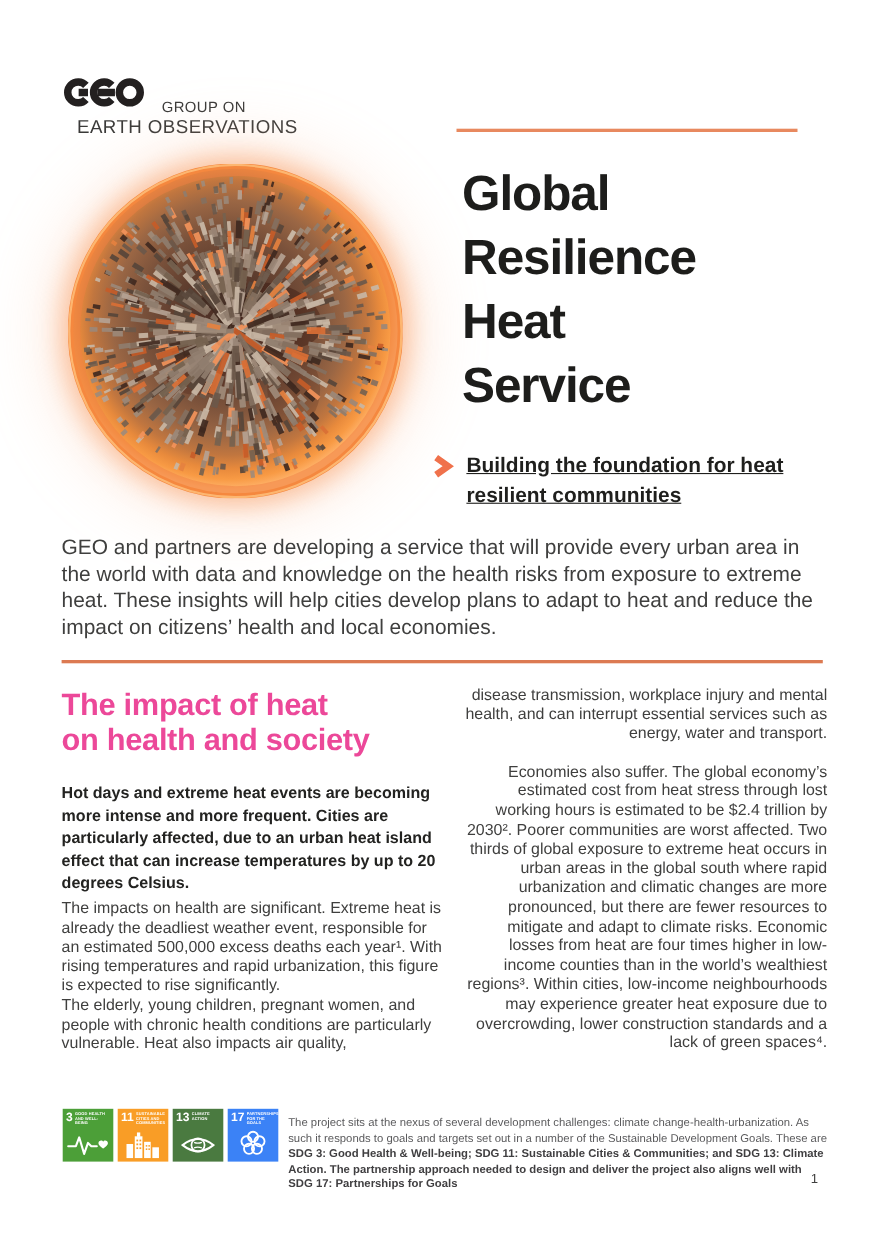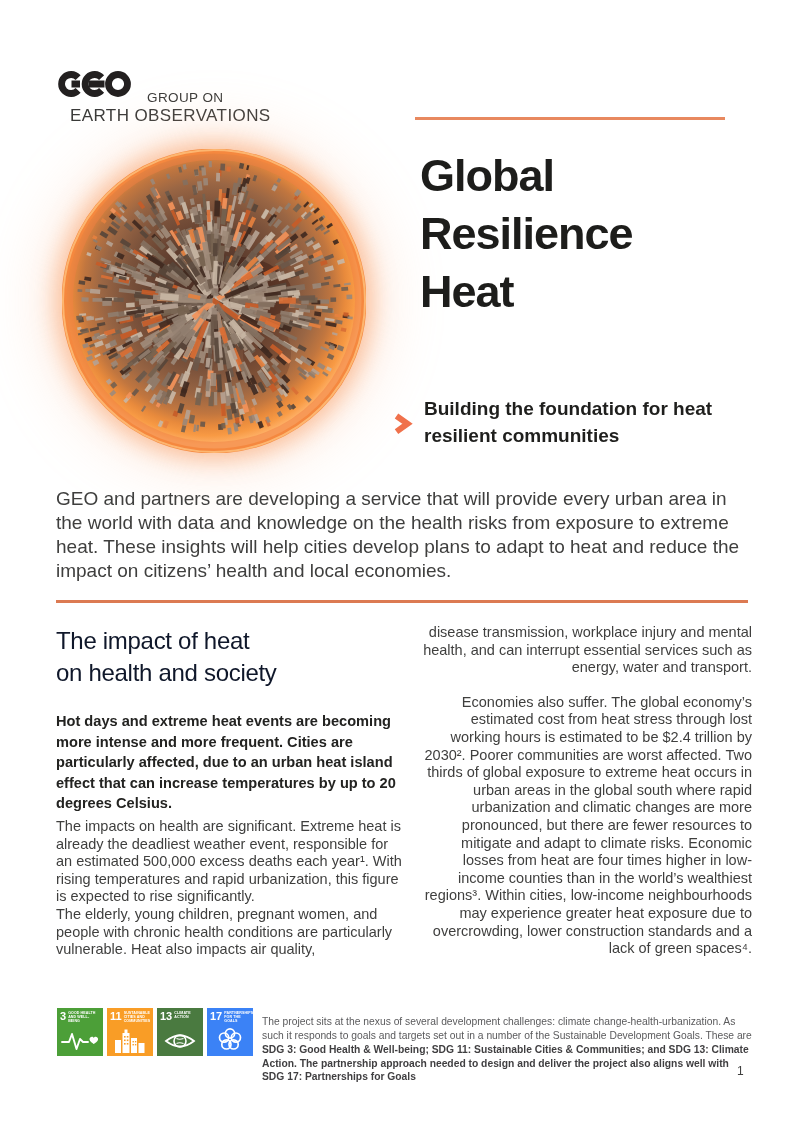--- a/index.html
+++ b/index.html
@@ -11,30 +11,30 @@
   .logo-line1{position:absolute;left:147px;top:90px;font-size:13.5px;letter-spacing:.4px;color:#3a3a39;}
   .logo-line2{position:absolute;left:70px;top:106px;font-size:17px;letter-spacing:.4px;color:#3a3a39;}
 
   
   .hero-rule{position:absolute;left:415px;top:117px;width:310px;height:3px;background:#E8895F;}
   .planet-wrap{position:absolute;left:62px;top:149px;width:304px;height:304px;border-radius:50%;
       box-shadow:0 0 22px 7px rgba(247,153,94,.55), 0 0 58px 20px rgba(250,190,150,.28);}
   .title{position:absolute;left:420px;top:147px;font-size:45px;font-weight:700;line-height:58px;
       letter-spacing:-1px;color:#1D1D1B;}
   .tagline-chevron{position:absolute;left:393px;top:413px;}
-  .tagline{position:absolute;left:424px;top:395px;width:298px;font-size:19px;font-weight:700;
-      line-height:27px;color:#1F1F1D;}
+  .tagline{position:absolute;left:424px;top:410px;width:298px;font-size:19px;font-weight:700;
+      line-height:27px;color:#1F1F1D;text-decoration:underline;}
 
   
   .intro{position:absolute;left:56px;top:487px;width:694px;font-size:19px;line-height:24px;color:#3F3F3E;}
   .divider{position:absolute;left:56px;top:600px;width:692px;height:3px;background:#DC7A52;}
 
   
-  .sec-heading{position:absolute;left:56px;top:625px;font-size:24px;font-weight:400;line-height:32px;
-      letter-spacing:-.3px;color:#0f172a;}
+  .sec-heading{position:absolute;left:56px;top:625px;font-size:28px;font-weight:700;line-height:32px;
+      letter-spacing:-.3px;color:#ec4899;}
   .lead{position:absolute;left:56px;top:711px;width:350px;font-size:14.6px;font-weight:700;
       line-height:20.5px;color:#232321;}
   .left-body{position:absolute;left:56px;top:818px;width:352px;font-size:14.5px;line-height:17.6px;
       color:#3F3F3E;white-space:pre-line;}
   .right-col{position:absolute;left:418px;top:624px;width:334px;font-size:14.5px;line-height:17.6px;
       color:#3F3F3E;}
   .right-col p{margin:0 0 17px 0;text-align:right;}
 
   
   .sdg-row{position:absolute;left:57px;top:1008px;display:flex;gap:4px;}
@@ -995,20 +995,21 @@
       <circle cx="152" cy="152" r="145" fill="none" stroke="#f08044" stroke-width="8" opacity="0.5"></circle>
       <circle cx="152" cy="152" r="150" fill="none" stroke="#f5883f" stroke-width="5"></circle>
       <circle cx="152" cy="152" r="151" fill="none" stroke="#ffc27d" stroke-width="2" opacity="0.8"></circle>
     </svg>
   </div>
 
   <div class="title">
     <div>Global</div>
     <div>Resilience</div>
     <div>Heat</div>
+    <div>Service</div>
   </div>
 
   <svg class="tagline-chevron" width="20" height="22" viewBox="0 0 20 22">
     <path d="M3.5 3 L14.5 10.8 L3.5 18.6" fill="none" stroke="#F0714B" stroke-width="6" stroke-linejoin="miter"></path>
   </svg>
   <div class="tagline">Building the foundation for heat resilient communities</div>
 
   <div class="intro">GEO and partners are developing a service that will provide every urban area in the world with data and knowledge on the health risks from exposure to extreme heat. These insights will help cities develop plans to adapt to heat and reduce the impact on citizens’ health and local economies.</div>
   <div class="divider"></div>
 

